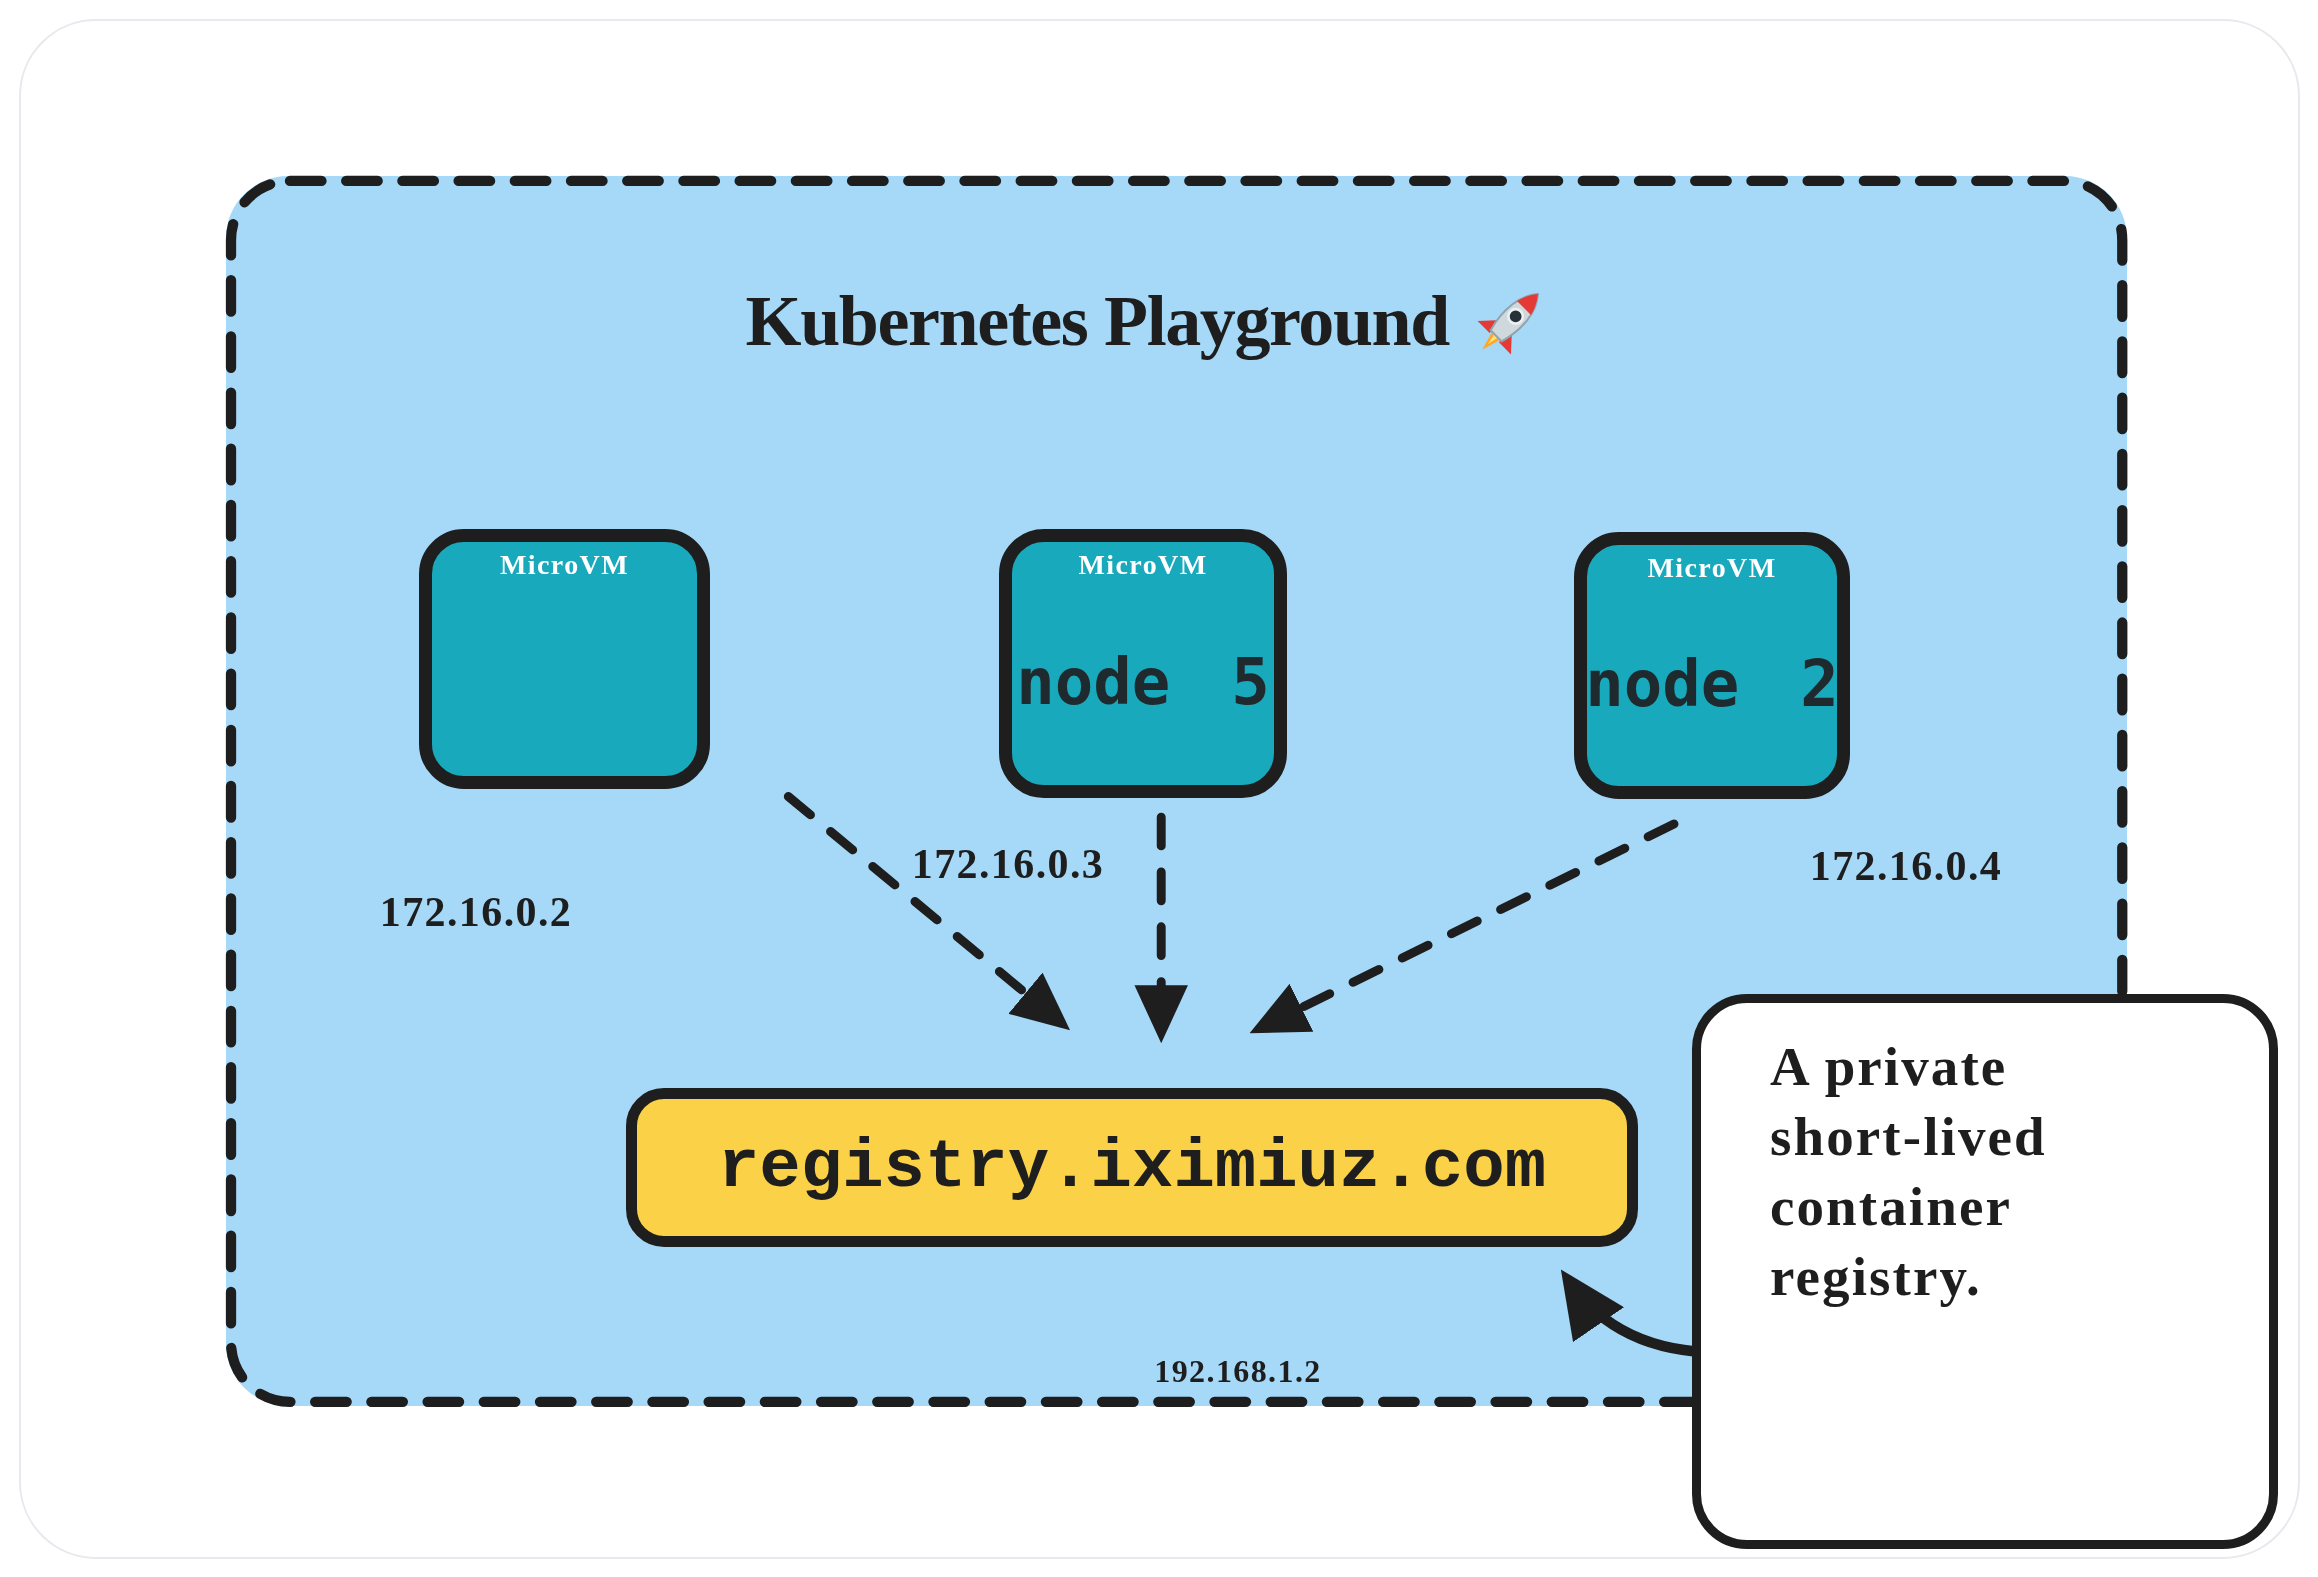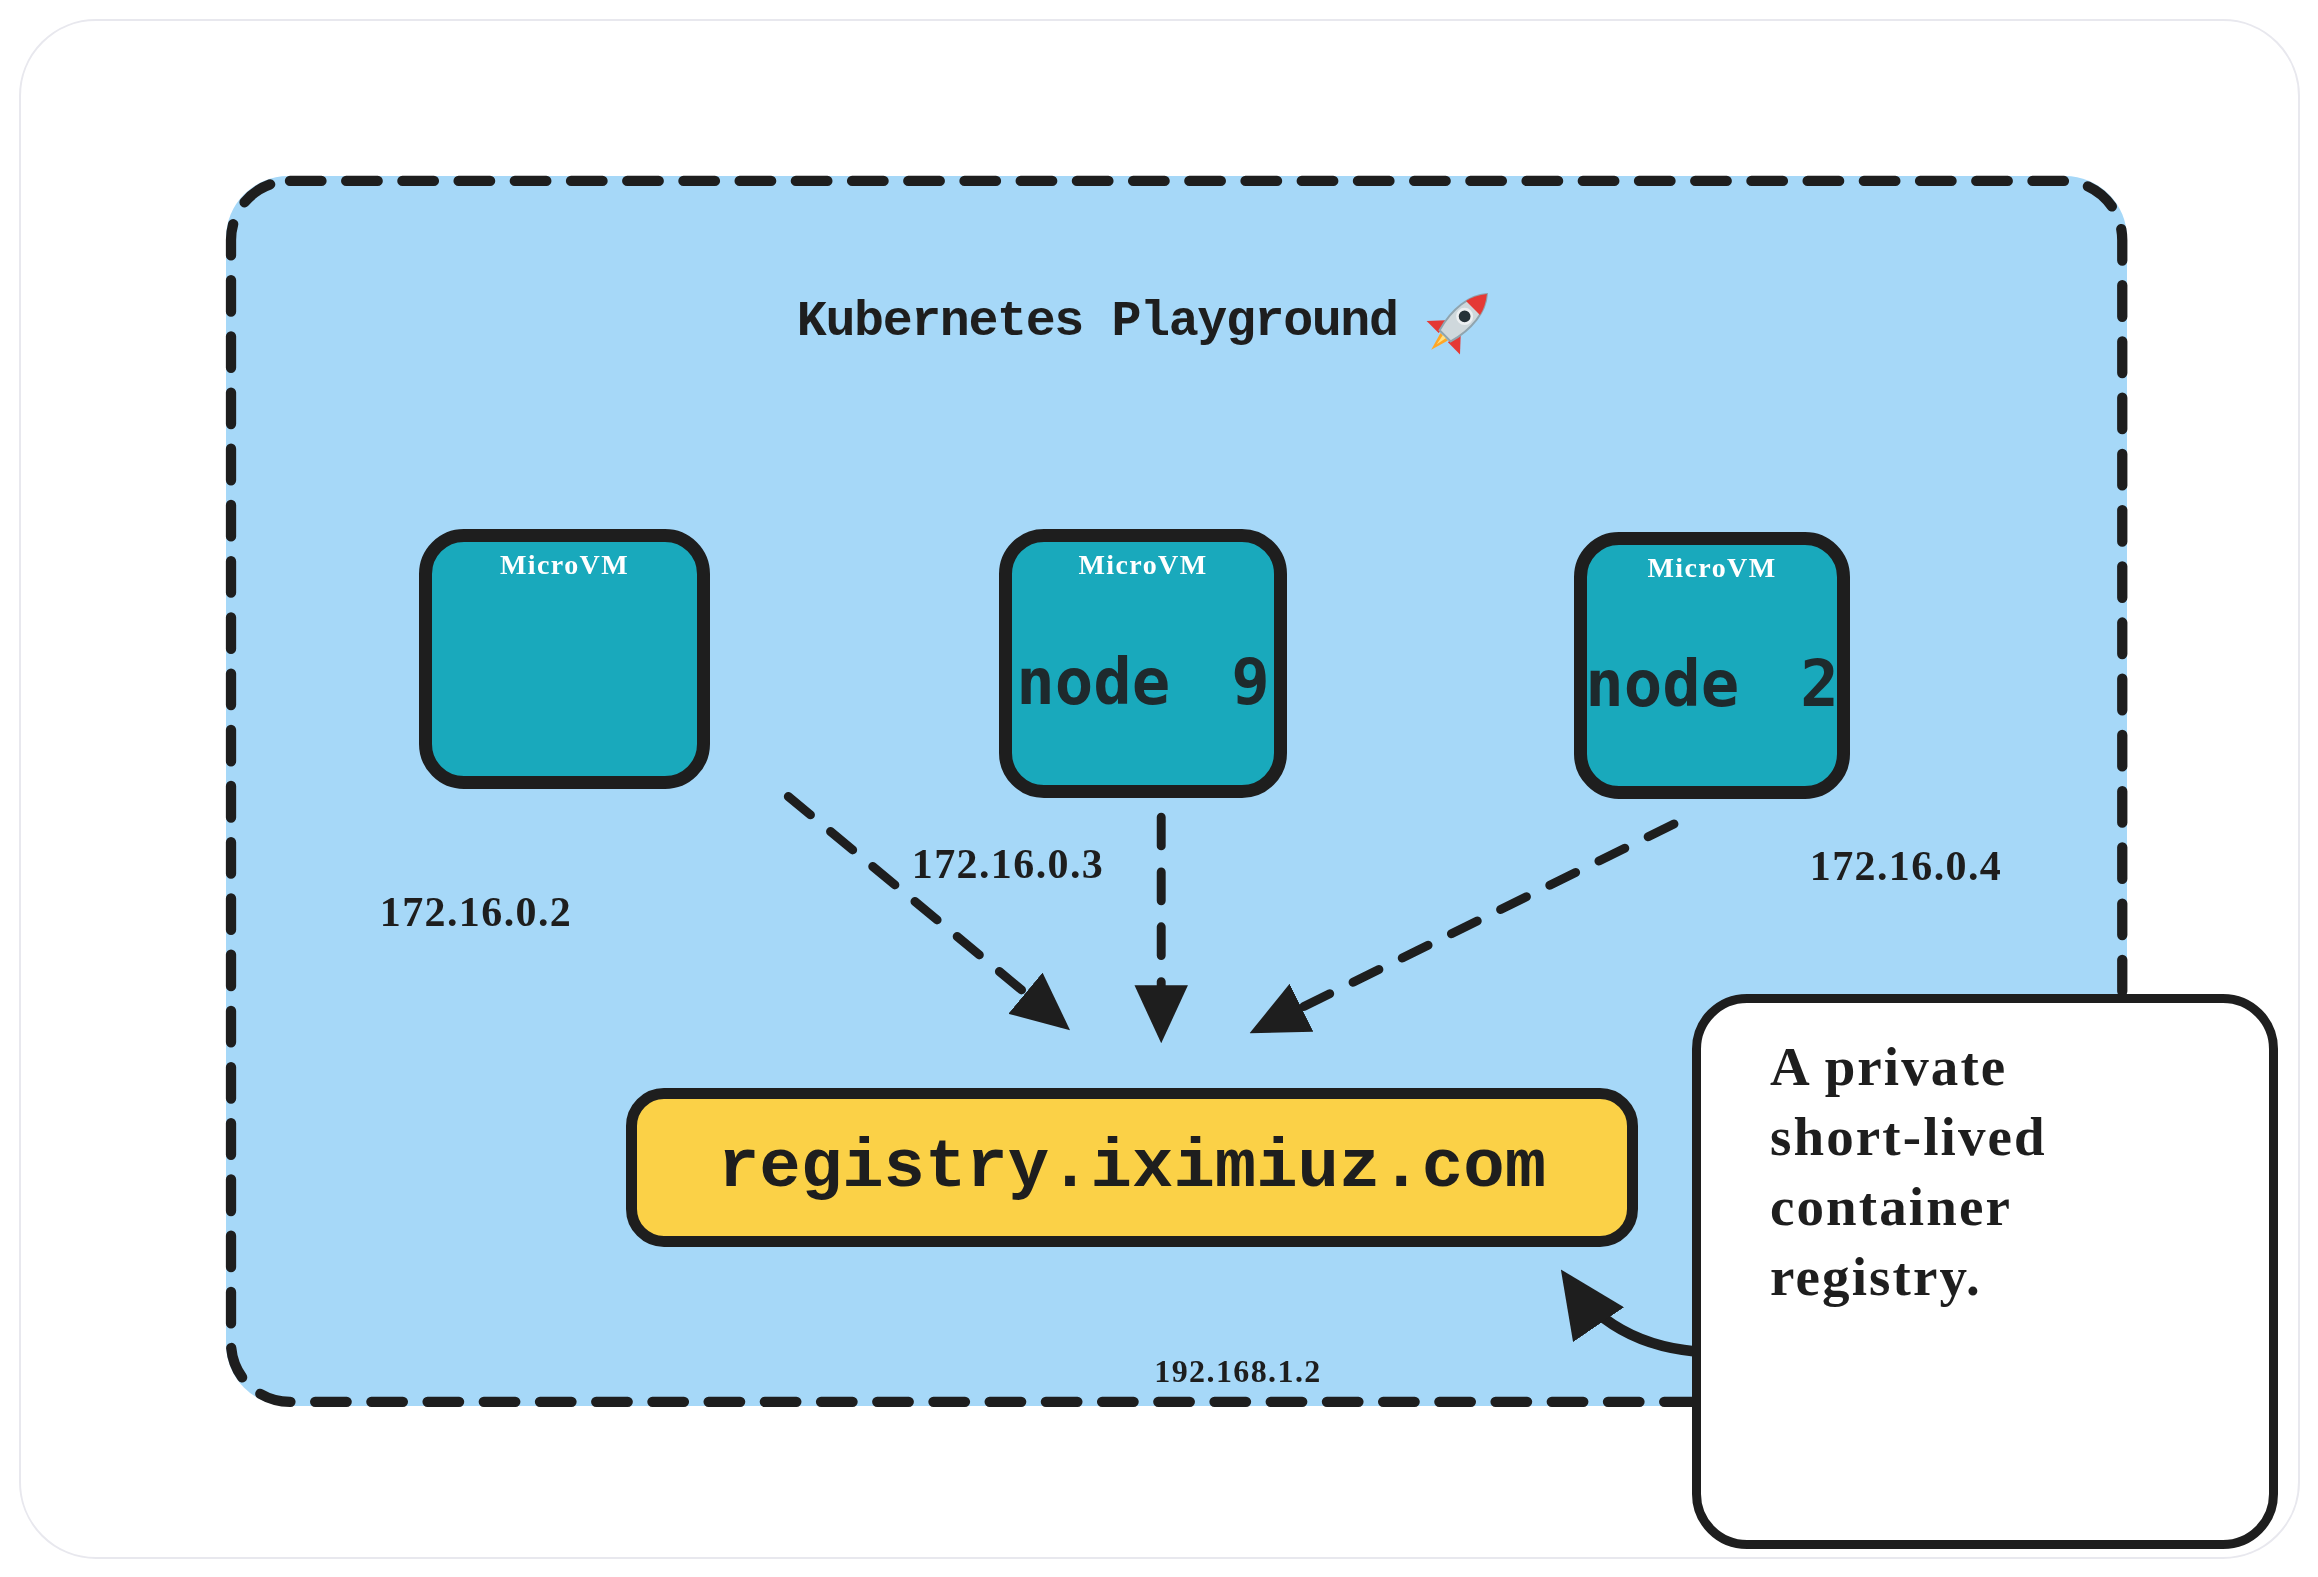--- a/index.html
+++ b/index.html
@@ -21,21 +21,21 @@
   .card { position: absolute; left: 19px; top: 19px; right: 19px; bottom: 19px;
           border: 2.7px solid var(--card-border); border-radius: 77px; background: var(--page-bg); }
 
   .cluster { position: absolute; left: 226px; top: 176px; width: 1901px; height: 1230px;
              background: var(--cluster-bg); border-radius: 62px; }
 
   .overlay { position: absolute; left: 0; top: 0; width: 2319px; height: 1578px; pointer-events: none; }
 
   .title-row { position: absolute; left: 199px; top: 273px; width: 1901px; height: 96px;
                display: flex; justify-content: center; align-items: center; gap: 20.6px; }
-  .title { font-family: Liberation Mono, monospace; font-weight: 700; font-size: 50px;
+  .title { font-family: Liberation Serif, serif; font-weight: 700; font-size: 72px;
            letter-spacing: -1.4px; color: var(--stroke); white-space: nowrap; }
   .rocket { width: 84px; height: 84px; flex: 0 0 auto; }
 
   .vm { position: absolute; background: var(--vm-bg); border: 13px solid var(--stroke);
         border-radius: 45px; display: flex; flex-direction: column; align-items: center; }
   .vm-tag { margin-top: 6.9px; font-family: cursive; font-weight: 700; font-size: 28px;
             color: var(--tag-text); letter-spacing: 1.4px; }
   .vm-name { flex: 1; display: flex; flex-direction: column; justify-content: center; align-items: center;
              font-family: "DejaVu Sans Mono", monospace; font-weight: 700; font-size: 64px;
              line-height: 77px; color: var(--vm-text); white-space: pre; word-spacing: 0.35em; }
@@ -98,21 +98,21 @@
       </g>
     </svg>
   </div>
 
   <div class="vm" id="vm-0">
     <span class="vm-tag">MicroVM</span>
   </div>
 
   <div class="vm" id="vm-1">
     <span class="vm-tag">MicroVM</span>
-    <span class="vm-name">node 9</span>
+    <span class="vm-name">node 5</span>
   </div>
 
   <div class="vm" id="vm-2">
     <span class="vm-tag">MicroVM</span>
     <span class="vm-name">node 2</span>
   </div>
 
   <span class="ip" id="ip-0">172.16.0.2</span>
   <span class="ip" id="ip-1">172.16.0.3</span>
   <span class="ip" id="ip-2">172.16.0.4</span>

